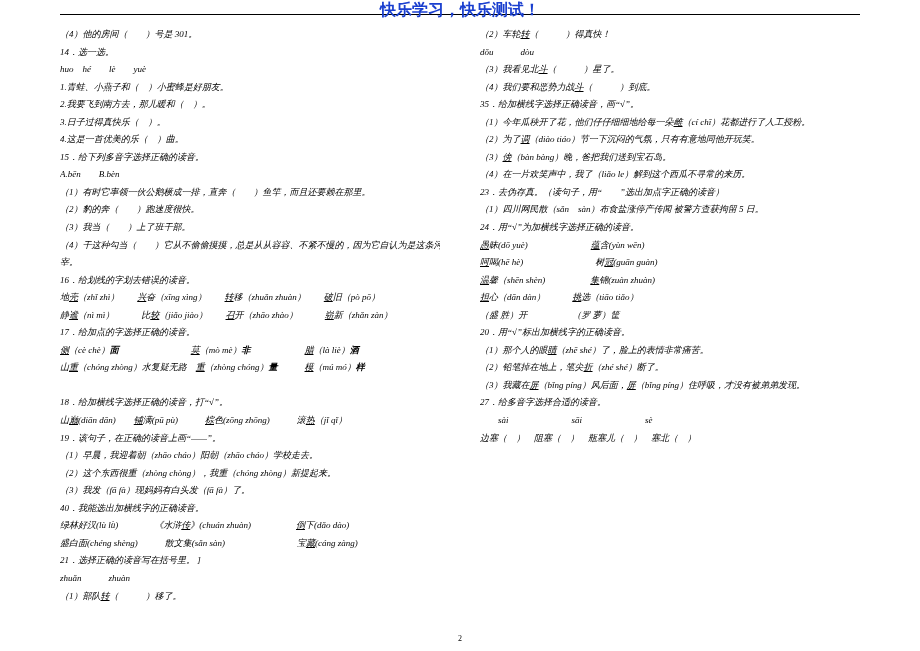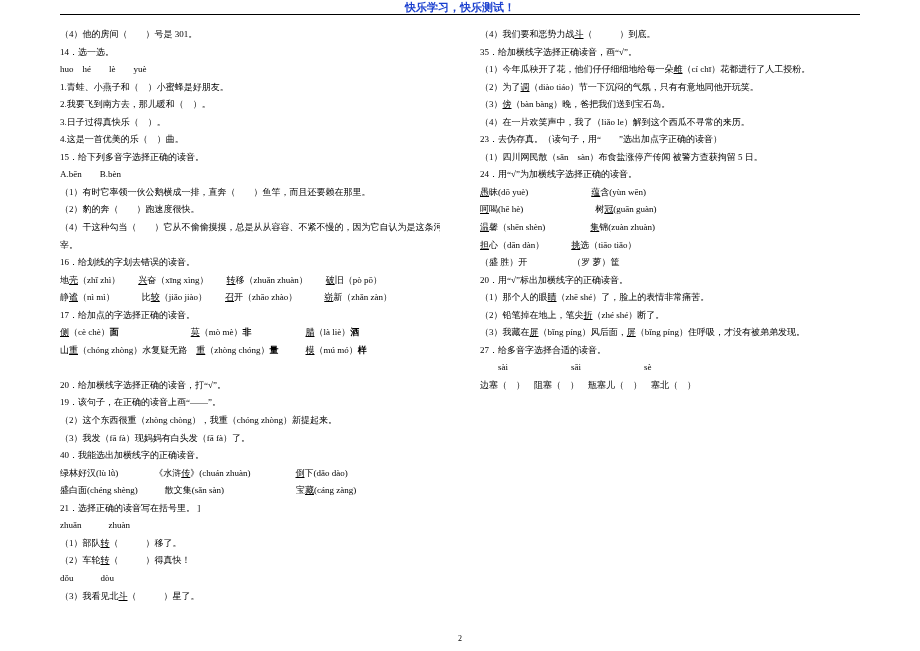--- a/index.html
+++ b/index.html
@@ -22,37 +22,38 @@
     border-top: 1px solid #000;
   }
   .header {
     position: absolute;
     top: 0px;
     left: 0;
     right: 0;
     text-align: center;
     color: #1a3fcf;
     font-weight: bold;
-    font-size: 11px;
+    font-size: 16px;
     font-family: "SimSun", serif;
   }
   .content {
     position: absolute;
     top: 26px;
     left: 60px;
     right: 60px;
     bottom: 30px;
     column-count: 2;
     column-gap: 40px;
     column-fill: auto;
   }
   .line {
     line-height: 1.95;
     white-space: nowrap;
     overflow: hidden;
+    font-style: italic;
   }
   .u {
     text-decoration: underline;
   }
   .page-num {
     position: absolute;
     bottom: 8px;
     left: 0;
     right: 0;
     text-align: center;
@@ -70,31 +71,34 @@
     <div class="line">14．选一选。</div>
     <div class="line">huo　hé　　lè　　yuè</div>
     <div class="line">1.青蛙、小燕子和（　）小蜜蜂是好朋友。</div>
     <div class="line">2.我要飞到南方去，那儿暖和（　）。</div>
     <div class="line">3.日子过得真快乐（　）。</div>
     <div class="line">4.这是一首优美的乐（　）曲。</div>
     <div class="line">15．给下列多音字选择正确的读音。</div>
     <div class="line">A.bēn　　B.bèn</div>
     <div class="line">（1）有时它率领一伙公鹅横成一排，直奔（　　）鱼竿，而且还要赖在那里。</div>
     <div class="line">（2）豹的奔（　　）跑速度很快。</div>
+    <div class="line">（3）我当（　　）上了班干部。</div>
     <div class="line">（4）干这种勾当（　　）它从不偷偷摸摸，总是从从容容、不紧不慢的，因为它自认为是这条河的主</div>
     <div class="line">宰。</div>
     <div class="line">16．给划线的字划去错误的读音。</div>
     <div class="line">地<span class="u">壳</span>（zhǐ zhì）　　<span class="u">兴</span>奋（xīng xìng）　　<span class="u">转</span>移（zhuǎn zhuàn）　　<span class="u">破</span>旧（pò pō）</div>
     <div class="line">静<span class="u">谧</span>（nì mì）　　　比<span class="u">较</span>（jiǎo jiào）　　<span class="u">召</span>开（zhāo zhào）　　　<span class="u">崭</span>新（zhǎn zàn）</div>
     <div class="line">17．给加点的字选择正确的读音。</div>
     <div class="line"><span class="u">侧</span>（cè chè）<b>面</b>　　　　　　　　<span class="u">莫</span>（mò mè）<b>非</b>　　　　　　<span class="u">腊</span>（là liè）<b>酒</b></div>
     <div class="line">山<span class="u">重</span>（chóng zhòng）水复疑无路　<span class="u">重</span>（zhòng chóng）<b>量</b>　　　<span class="u">模</span>（mú mó）<b>样</b></div>
     <div class="line">　</div>
-    <div class="line">20．给加横线字选择正确的读音，打“√”。</div>
+    <div class="line">18．给加横线字选择正确的读音，打“√”。</div>
+    <div class="line">山<span class="u">巅</span>(diān dān)　　<span class="u">铺</span>满(pū pù)　　　<span class="u">棕</span>色(zōng zhōng)　　　滚<span class="u">热</span>（jǐ qǐ）</div>
     <div class="line">19．该句子，在正确的读音上画“——”。</div>
+    <div class="line">（1）早晨，我迎着朝（zhāo cháo）阳朝（zhāo cháo）学校走去。</div>
     <div class="line">（2）这个东西很重（zhòng chòng），我重（chóng zhòng）新提起来。</div>
     <div class="line">（3）我发（fā fà）现妈妈有白头发（fā fà）了。</div>
     <div class="line">40．我能选出加横线字的正确读音。</div>
     <div class="line">绿林好汉(lù lǜ)　　　　《水浒<span class="u">传</span>》(chuán zhuàn)　　　　　<span class="u">倒</span>下(dǎo dào)</div>
     <div class="line">盛白面(chéng shèng)　　　散文集(sǎn sàn)　　　　　　　　宝<span class="u">藏</span>(cáng zàng)</div>
     <div class="line">21．选择正确的读音写在括号里。 ]</div>
     <div class="line">zhuǎn　　　zhuàn</div>
     <div class="line">（1）部队<span class="u">转</span>（　　　）移了。</div>
     <div class="line">（2）车轮<span class="u">转</span>（　　　）得真快！</div>
     <div class="line">dǒu　　　dòu</div>

